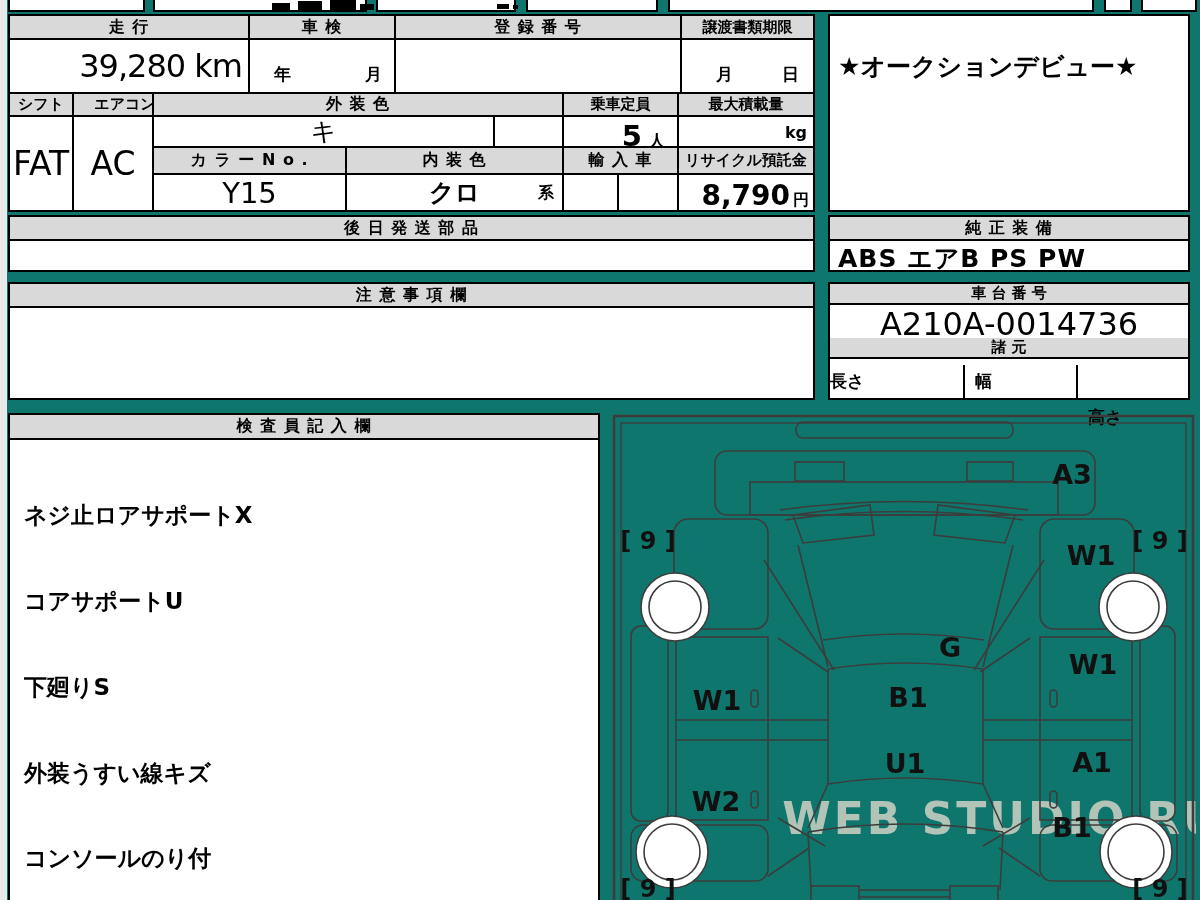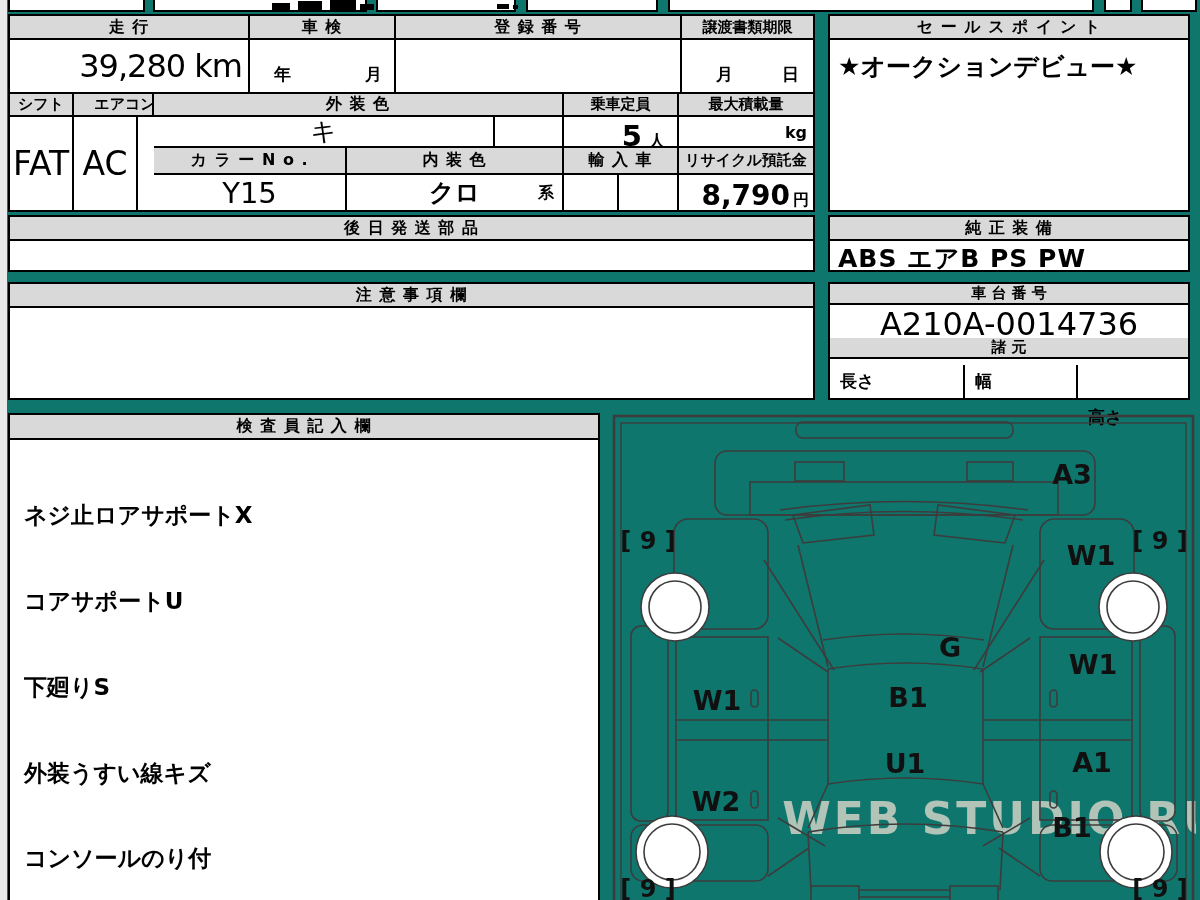--- a/index.html
+++ b/index.html
@@ -58,21 +58,21 @@
       <span>日</span>
     </div>
 
     <div class="cell hdr sm" style="left:0;top:78px;width:64px;height:23px;">シフト</div>
     <div class="cell hdr sm" style="left:64px;top:78px;width:80px;height:23px;padding-left:24px;">エアコン</div>
     <div class="cell hdr" style="left:144px;top:78px;width:410px;height:23px;">外 装 色</div>
     <div class="cell hdr sm" style="left:554px;top:78px;width:115px;height:23px;">乗車定員</div>
     <div class="cell hdr nr sm" style="left:669px;top:78px;width:134px;height:23px;">最大積載量</div>
 
     <div class="cell val nb" style="left:0;top:101px;width:64px;height:93px;font-size:33px;">FAT</div>
-    <div class="cell val nb" style="left:64px;top:101px;width:64px;height:93px;font-size:33px;">AC</div>
+    <div class="cell val nb" style="left:64px;top:101px;width:80px;height:93px;font-size:33px;">AC</div>
     <div class="cell val" style="left:144px;top:101px;width:341px;height:31px;font-size:25px;">キ</div>
     <div class="cell" style="left:485px;top:101px;width:69px;height:31px;"></div>
     <div class="cell" style="left:554px;top:101px;width:115px;height:31px;justify-content:flex-end;padding-right:12px;gap:7px;align-items:baseline;padding-top:2px;">
       <span style="font-size:29px;font-weight:bold;">5</span>
       <span style="font-size:16px;font-weight:bold;">人</span>
     </div>
     <div class="cell nr" style="left:669px;top:101px;width:134px;height:31px;justify-content:flex-end;align-items:flex-end;padding:0 6px 4px 1px;font-size:16px;font-weight:bold;">kg</div>
 
     <div class="cell hdr" style="left:144px;top:132px;width:193px;height:27px;">カ ラ ー N o .</div>
     <div class="cell hdr" style="left:337px;top:132px;width:217px;height:27px;">内 装 色</div>
@@ -86,42 +86,41 @@
     </div>
     <div class="cell nb" style="left:554px;top:159px;width:55px;height:35px;"></div>
     <div class="cell nb" style="left:609px;top:159px;width:60px;height:35px;"></div>
     <div class="cell nr nb" style="left:669px;top:159px;width:134px;height:35px;justify-content:flex-end;align-items:baseline;padding:4px 4px 0 0;gap:3px;">
       <span style="font-size:28px;font-weight:bold;">8,790</span>
       <span style="font-size:16px;font-weight:bold;">円</span>
     </div>
   </div>
 
   <div class="box" style="left:828px;top:14px;width:362px;height:198px;">
-    <div class="cell hdr nr" style="left:0;top:0;width:358px;height:24px;">セ ー ル ス ポ イ ン ト</div>
     <div class="abs" style="left:8px;top:34px;font-size:25px;font-weight:bold;">★オークションデビュー★</div>
   </div>
 
   <div class="box" style="left:8px;top:215px;width:807px;height:57px;">
     <div class="cell hdr nr" style="left:0;top:0;width:803px;height:24px;">後 日 発 送 部 品</div>
   </div>
 
   <div class="box" style="left:828px;top:215px;width:362px;height:57px;">
     <div class="cell hdr nr" style="left:0;top:0;width:358px;height:24px;">純 正 装 備</div>
     <div class="abs" style="left:8px;top:25px;font-size:25px;font-weight:bold;letter-spacing:1px;">ABS エアB PS PW</div>
   </div>
 
   <div class="box" style="left:8px;top:282px;width:807px;height:118px;">
     <div class="cell hdr nr" style="left:0;top:0;width:803px;height:24px;">注 意 事 項 欄</div>
   </div>
 
   <div class="box" style="left:828px;top:282px;width:362px;height:118px;">
     <div class="cell hdr nr sm" style="left:0;top:0;width:358px;height:21px;">車 台 番 号</div>
     <div class="cell val nr" style="left:0;top:21px;width:358px;height:39px;font-size:32px;">A210A-0014736</div>
     <div class="cell hdr nr sm" style="left:0;top:54px;width:358px;height:21px;">諸 元</div>
-    <div class="cell nb" style="left:0;top:81px;width:135px;height:33px;justify-content:flex-start;padding-left:10px;font-size:17px;font-weight:bold;">長さ</div>
+    <div class="cell nb" style="left:0;top:81px;width:135px;height:33px;justify-content:flex-start;font-size:17px;font-weight:bold;">長さ</div>
     <div class="cell nb" style="left:135px;top:81px;width:113px;height:33px;justify-content:flex-start;padding-left:10px;font-size:17px;font-weight:bold;">幅</div>
     <div class="cell nr nb" style="left:248px;top:81px;width:110px;height:33px;justify-content:flex-start;padding-left:10px;font-size:17px;font-weight:bold;margin-top:36px;">高さ</div>
   </div>
 
   <div class="box" style="left:8px;top:413px;width:592px;height:500px;">
     <div class="cell hdr nr" style="left:0;top:0;width:588px;height:25px;">検 査 員 記 入 欄</div>
     <div class="insp-list">
       <div>ネジ止ロアサポートX</div>
       <div>コアサポートU</div>
       <div>下廻りS</div>

